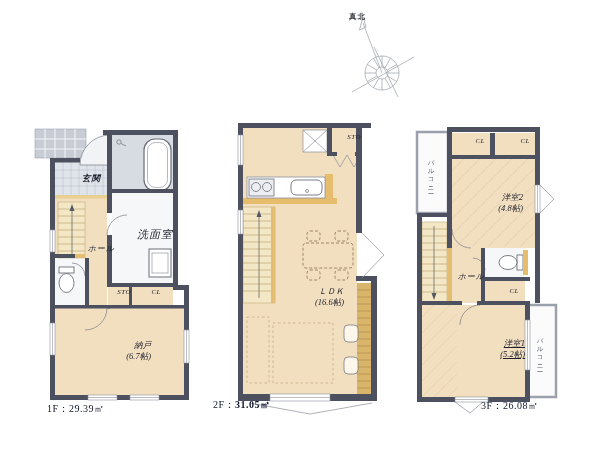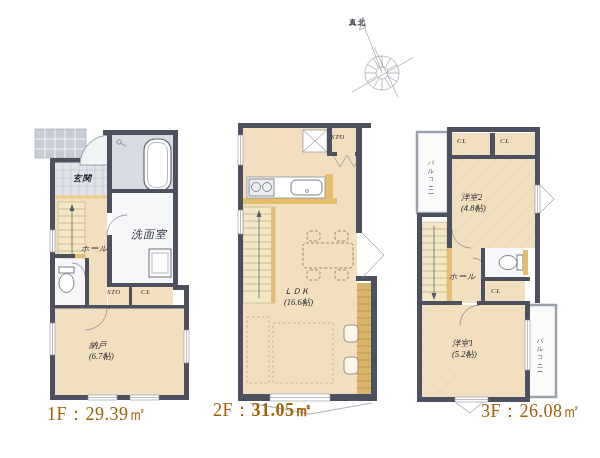--- a/index.html
+++ b/index.html
@@ -3,31 +3,31 @@
 <meta charset="utf-8">
 <style>
   html,body{margin:0;padding:0;}
   body{width:600px;height:458px;background:#ffffff;position:relative;overflow:hidden;
        font-family:"Liberation Sans","DejaVu Sans",sans-serif;}
   .page{position:absolute;inset:0;}
   .plan{position:absolute;}
   .plan svg{position:absolute;left:0;top:0;}
   .lbl{position:absolute;color:#1d1f2c;font-style:italic;
        font-family:"Liberation Serif","DejaVu Serif",serif;
-       text-align:left;line-height:1.25;white-space:nowrap;}
+       text-align:right;line-height:1.25;white-space:nowrap;}
   .lbl.sm{font-size:7px;letter-spacing:.5px;}
   .lbl.rm{font-size:8.5px;letter-spacing:1px;}
   .lbl.two{white-space:normal;line-height:1.3;font-size:8.5px;}
   .vtext{position:absolute;writing-mode:vertical-rl;text-orientation:upright;
          color:#5a5f6b;font-size:6.5px;letter-spacing:1.5px;text-align:center;
          font-family:"Liberation Sans",sans-serif;}
   .caption{position:absolute;font-family:"Liberation Serif","DejaVu Serif",serif;
-           font-size:18px;color:#a16207;letter-spacing:.5px;white-space:nowrap;}
+           font-size:10px;color:#0f172a;letter-spacing:.5px;white-space:nowrap;}
   .caption b{font-weight:700;}
-  .north-label{position:absolute;left:349px;top:18px;font-size:7.5px;font-weight:bold;
+  .north-label{position:absolute;left:349px;top:12px;font-size:7.5px;font-weight:bold;
                color:#3a3d46;letter-spacing:1px;}
 </style>
 </head>
 <body>
 
 <div class="page">
 
   <svg style="position:absolute;left:330px;top:5px" width="90" height="100" viewBox="0 0 90 100">
     <g stroke="#9aa0a8" stroke-width="0.7" fill="none">
       <circle cx="52" cy="68" r="17"></circle>
@@ -414,21 +414,21 @@
       <polyline points="50,292 65,303 78,292" fill="none" stroke="#8b8f9a" stroke-width="0.7"></polyline>
     </svg>
     <div class="lbl sm" style="left:52px;top:27px;width:28px;">CL</div>
     <div class="lbl sm" style="left:95px;top:27px;width:30px;">CL</div>
     <div class="lbl two" style="left:56px;top:82px;width:62px;">
       <span>洋室2</span><br>
       <span>(4.8帖)</span>
     </div>
     <div class="lbl rm" style="left:44px;top:162px;width:36px;font-size:8px;">ホール</div>
     <div class="lbl sm" style="left:86px;top:177px;width:28px;">CL</div>
-    <div class="lbl two" style="left:47px;top:228px;width:62px;">
+    <div class="lbl two" style="left:58px;top:228px;width:62px;text-decoration:underline;">
       <span>洋室1</span><br>
       <span>(5.2帖)</span>
     </div>
     <div class="vtext" style="left:21px;top:32px;height:64px;">バルコニー</div>
     <div class="vtext" style="left:130px;top:206px;height:72px;">バルコニー</div>
     <div class="caption" style="left:76px;top:289px;">
       <span>3F：</span><span>26.08㎡</span>
     </div>
   </div>
 

